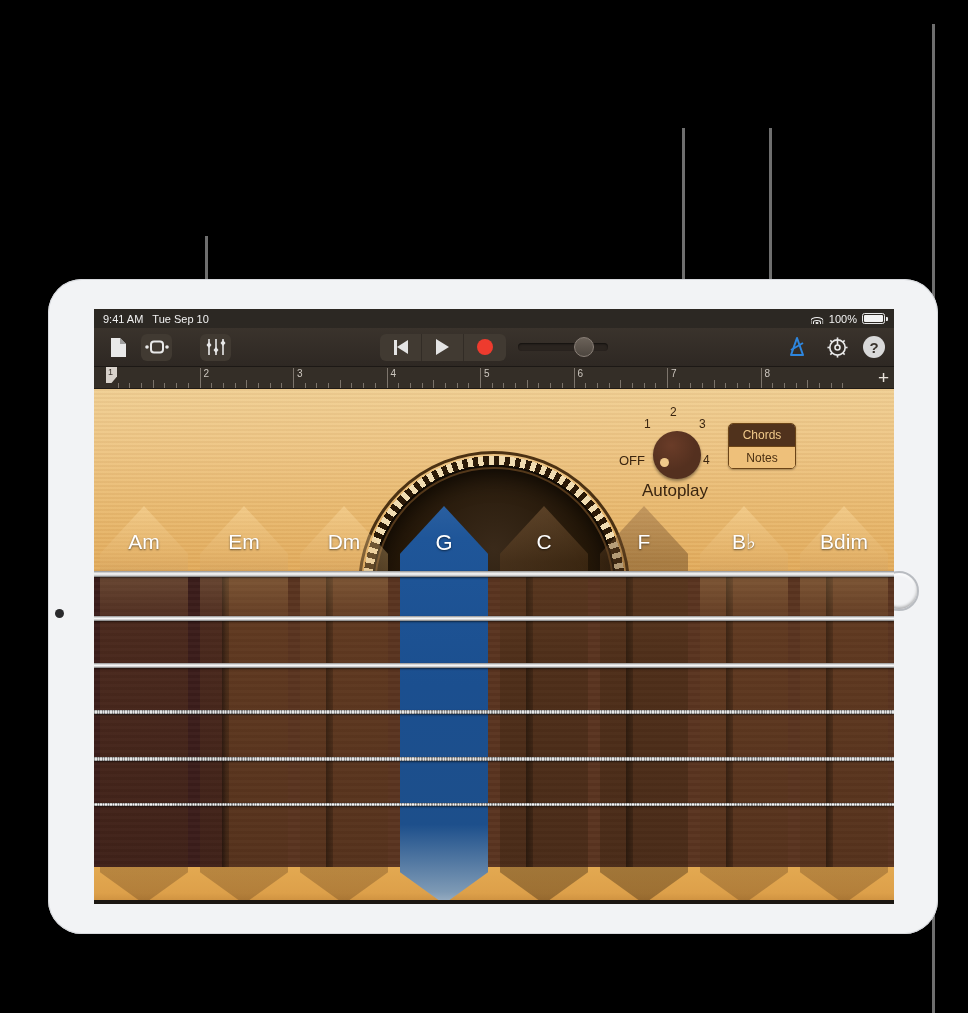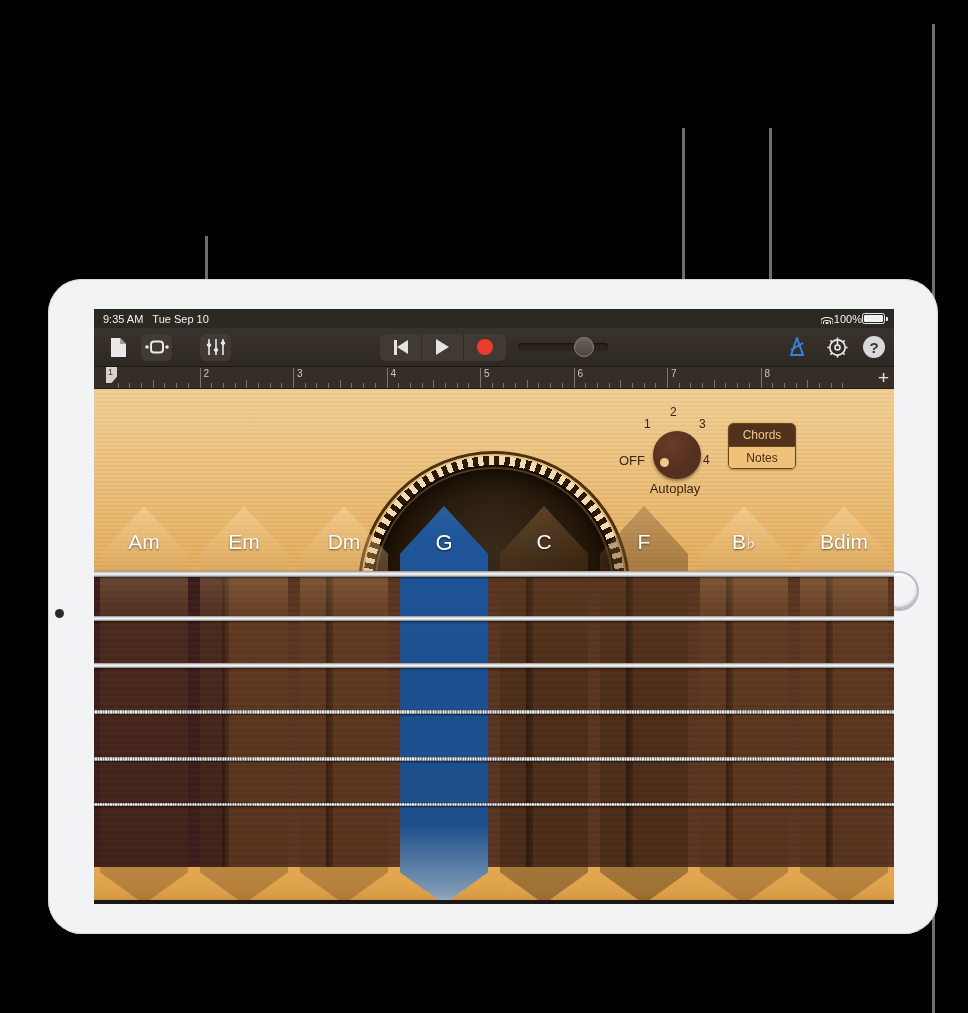--- a/index.html
+++ b/index.html
@@ -54,21 +54,21 @@
   
   #status-bar {
     height: 19px;
     background: #2c2823;
     display: flex; align-items: center;
     padding: 0 9px;
     color: #f2f2f2;
     font-size: 11px;
   }
   #status-left { display: flex; gap: 9px; }
-  #status-right { margin-left: auto; display: flex; align-items: center; }
+  #status-right { margin-left: auto; display: flex; align-items: center; gap: 5px; }
   .wifi-icon { display: inline-block; width: 13px; height: 10px; position: relative; }
   .wifi-icon i {
     position: absolute; left: 50%; bottom: 0;
     border: 1.6px solid #f2f2f2; border-bottom: none;
     border-radius: 50% 50% 0 0;
     transform: translateX(-50%);
   }
   .wifi-icon i:nth-child(1) { width: 13px; height: 6.5px; }
   .wifi-icon i:nth-child(2) { width: 8px; height: 4px; }
   .wifi-icon i:nth-child(3) { width: 3px; height: 1.5px; border-radius: 50%; background:#f2f2f2; border:none; }
@@ -245,21 +245,21 @@
     position: absolute; left: 7px; top: 27px;
     width: 9px; height: 9px; border-radius: 50%;
     background: #f0c98a;
   }
   .knob-num { position: absolute; color: #3a2510; font-size: 12px; }
   #kn-off { left: -8px; top: 44px; font-size: 13px; }
   #kn-1 { left: 17px; top: 8px; }
   #kn-2 { left: 43px; top: -4px; }
   #kn-3 { left: 72px; top: 8px; }
   #kn-4 { left: 76px; top: 44px; }
-  #autoplay-label { position: absolute; left: 0; top: 72px; width: 96px; text-align: center; color: #3a2510; font-size: 13px; }
+  #autoplay-label { position: absolute; left: 0; top: 72px; width: 96px; text-align: center; color: #3a2510; font-size: 17px; }
 
   
   #mode-toggle {
     position: absolute; left: 634px; top: 34px;
     width: 68px;
     border: 1px solid #6b4417;
     border-radius: 5px;
     overflow: hidden;
     z-index: 6;
     box-shadow: 0 1px 2px rgba(0,0,0,.3);
@@ -360,21 +360,21 @@
 <div class="callout callout-h" style="left:908px; top:720px; width:27px;"></div>
 
 <div id="device">
   <div id="camera"></div>
   <div id="home-button"></div>
 
   <div id="screen">
 
     <div id="status-bar">
       <div id="status-left">
-        <span>9:35 AM</span>
+        <span>9:41 AM</span>
         <span>Tue Sep 10</span>
       </div>
       <div id="status-right">
         <span class="wifi-icon">
             <i></i>
             <i></i>
             <i></i>
           </span>
         <span>100%</span>
         <span class="battery">

